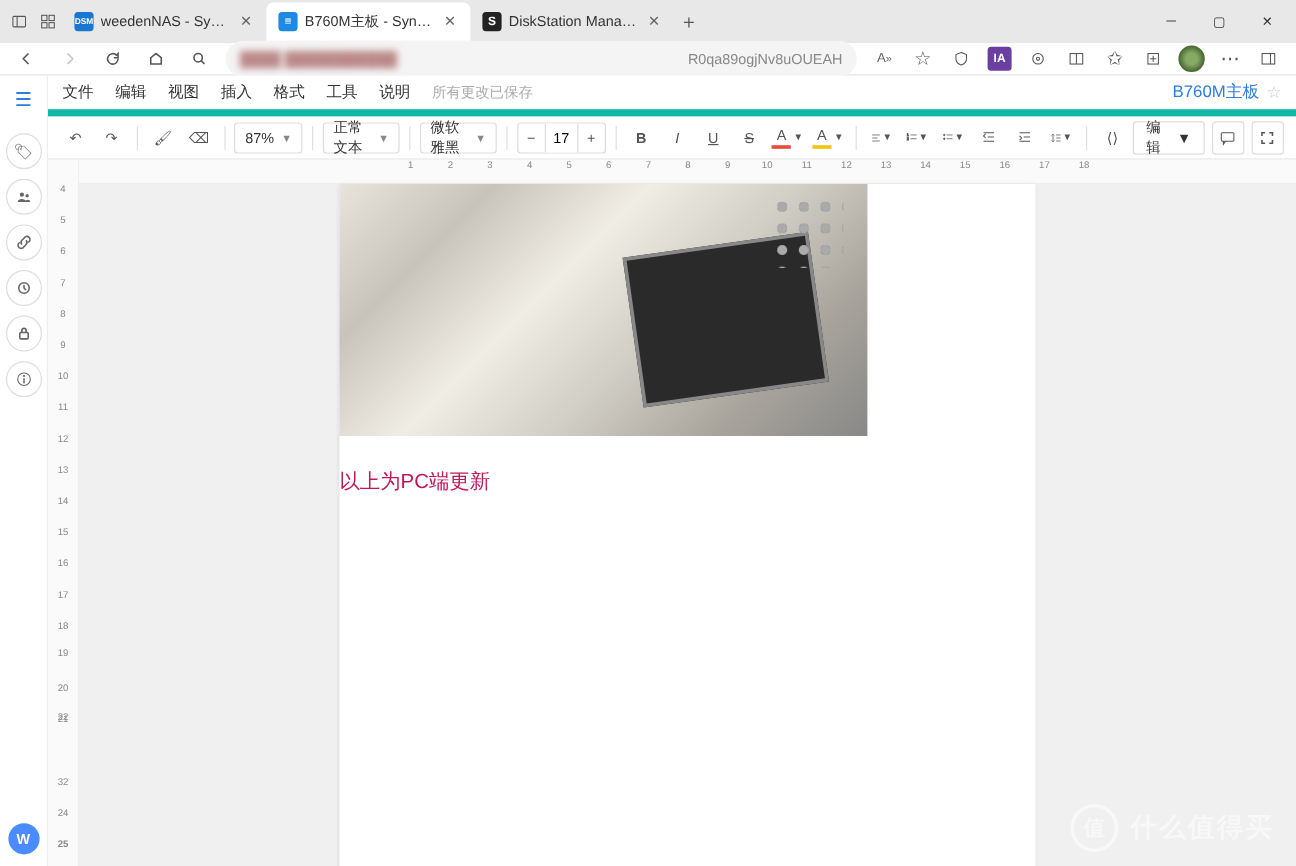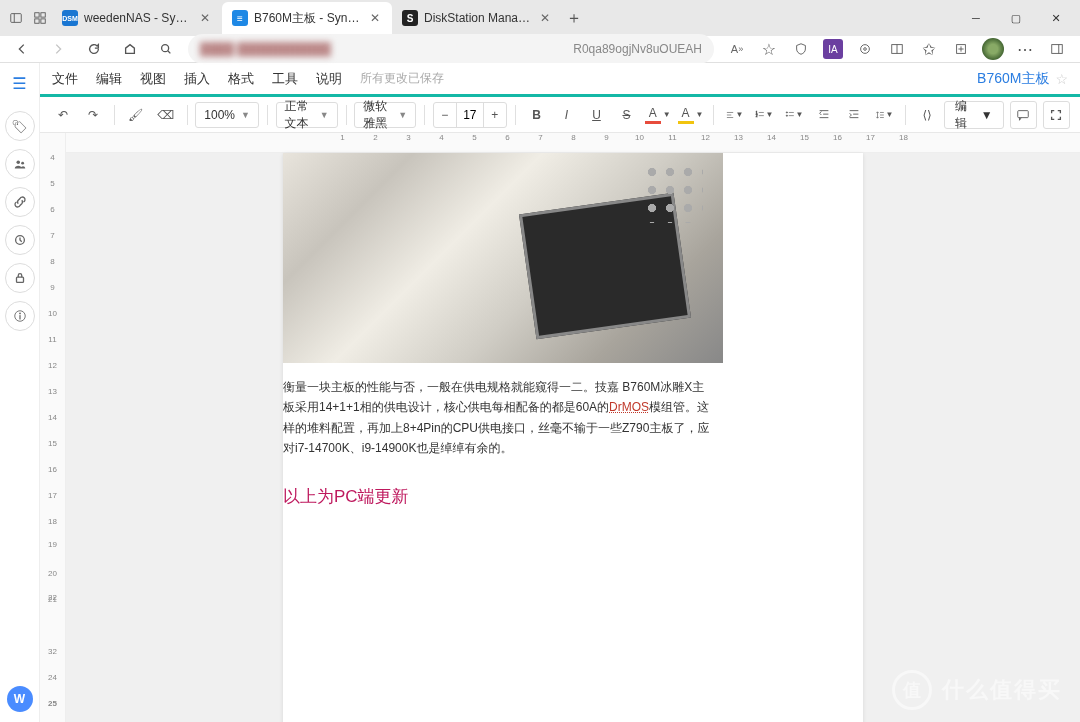--- a/index.html
+++ b/index.html
@@ -16,33 +16,33 @@
 .tab .close{width:14px;height:14px;display:flex;align-items:center;justify-content:center;color:#666;font-size:12px}
 .win-controls{margin-left:auto;display:flex}
 .win-controls div{width:40px;height:32px;display:flex;align-items:center;justify-content:center;color:#333;font-size:11px}
 
 .nav-bar{height:27px;background:#fff;display:flex;align-items:center;padding:0 8px;gap:8px;border-bottom:1px solid #e0e0e0}
 .nav-btn{width:28px;height:28px;display:flex;align-items:center;justify-content:center;color:#555;border-radius:4px}
 .url-bar{flex:1;height:30px;background:#f4f4f4;border-radius:15px;display:flex;align-items:center;padding:0 12px;font-size:12px;color:#666;gap:6px}
 .url-bar .blurry{filter:blur(3px);color:#b88}
 .nav-icons{display:flex;gap:2px;align-items:center}
 .nav-icons .ic{width:30px;height:30px;display:flex;align-items:center;justify-content:center;color:#555;border-radius:4px}
-.ia-badge{background:#6b3fa0;color:#fff;width:20px;height:20px;font-size:10px;font-weight:normal;display:flex;align-items:center;justify-content:center;border-radius:3px}
+.ia-badge{background:#6b3fa0;color:#fff;width:20px;height:20px;font-size:10px;font-weight:bold;display:flex;align-items:center;justify-content:center;border-radius:3px}
 .avatar{width:22px;height:22px;border-radius:50%;background:radial-gradient(circle,#8a6 30%,#463 70%)}
 
 
 .app{flex:1;display:flex;background:#fff;overflow:hidden}
 .left-rail{width:40px;border-right:1px solid #eee;display:flex;flex-direction:column;align-items:center;padding-top:6px;gap:0}
 .hamburger{width:28px;height:28px;display:flex;align-items:center;justify-content:center;color:#2a7de1;font-size:16px;margin-bottom:10px}
 .rail-ic{width:30px;height:30px;margin:4px 0;display:flex;align-items:center;justify-content:center;border:1px solid #ddd;border-radius:50%;color:#666;font-size:13px}
 .rail-bottom{margin-top:auto;margin-bottom:10px}
 .user-circle{width:26px;height:26px;border-radius:50%;background:#4a8cff;color:#fff;display:flex;align-items:center;justify-content:center;font-size:12px;font-weight:bold}
 
 .main{flex:1;display:flex;flex-direction:column;overflow:hidden}
-.menu-bar{height:34px;display:flex;align-items:center;padding:0 12px;gap:18px;font-size:13px;color:#333;border-bottom:3px solid #14b8a6}
+.menu-bar{height:34px;display:flex;align-items:center;padding:0 12px;gap:18px;font-size:13px;color:#333;border-bottom:6px solid #14b8a6}
 .menu-bar .saved{color:#aaa;font-size:12px}
 .doc-title{margin-left:auto;color:#2a7de1;font-size:14px;display:flex;align-items:center;gap:6px}
 .doc-title .star{color:#ccc}
 
 .toolbar{height:36px;display:flex;align-items:center;padding:0 10px;gap:4px;border-bottom:1px solid #e8e8e8;font-size:12px;color:#333}
 .tb-btn{height:26px;min-width:26px;display:flex;align-items:center;justify-content:center;padding:0 4px;border-radius:3px;color:#555}
 .tb-sep{width:1px;height:20px;background:#e0e0e0;margin:0 4px}
 .tb-sel{height:26px;border:1px solid #ddd;border-radius:3px;display:flex;align-items:center;padding:0 8px;gap:6px;background:#fff}
 .tb-sel .caret{color:#888;font-size:9px}
 .font-size-box{display:flex;align-items:center;border:1px solid #ddd;border-radius:3px;height:26px}
@@ -254,21 +254,21 @@
       </div>
 
       <div class="toolbar">
         <div class="tb-btn">↶</div>
         <div class="tb-btn">↷</div>
         <div class="tb-sep"></div>
         <div class="tb-btn">🖌</div>
         <div class="tb-btn">⌫</div>
         <div class="tb-sep"></div>
         <div class="tb-sel">
-            <span>100%</span>
+            <span>87%</span>
             <span class="caret">▼</span>
           </div>
         <div class="tb-sep"></div>
         <div class="tb-sel" style="width:86px">
             <span>正常文本</span>
             <span class="caret">▼</span>
           </div>
         <div class="tb-sep"></div>
         <div class="tb-sel" style="width:86px">
             <span>微软雅黑</span>
@@ -423,23 +423,20 @@
               <div class="seg" style="width: 33px;">12</div>
               <div class="seg" style="width: 33px;">13</div>
               <div class="seg" style="width: 33px;">14</div>
               <div class="seg" style="width: 33px;">15</div>
               <div class="seg" style="width: 33px;">16</div>
               <div class="seg" style="width: 33px;">17</div>
               <div class="seg" style="width: 33px;">18</div>
             </div>
           <div class="page">
             <div class="page-img"></div>
-            <div class="page-text">
-              <span>衡量一块主板的性能与否，一般在供电规格就能窥得一二。技嘉 B760M冰雕X主板采用14+1+1相的供电设计，核心供电每相配备的都是60A的</span><span class="link">DrMOS</span><span>模组管。这样的堆料配置，再加上8+4Pin的CPU供电接口，丝毫不输于一些Z790主板了，应对i7-14700K、i9-14900K也是绰绰有余的。</span>
-            </div>
             <div class="page-red">以上为PC端更新</div>
           </div>
         </div>
       </div>
     </div>
   </div>
 
   <div class="watermark">
     <div class="circ">值</div>
     <div class="txt">什么值得买</div>

